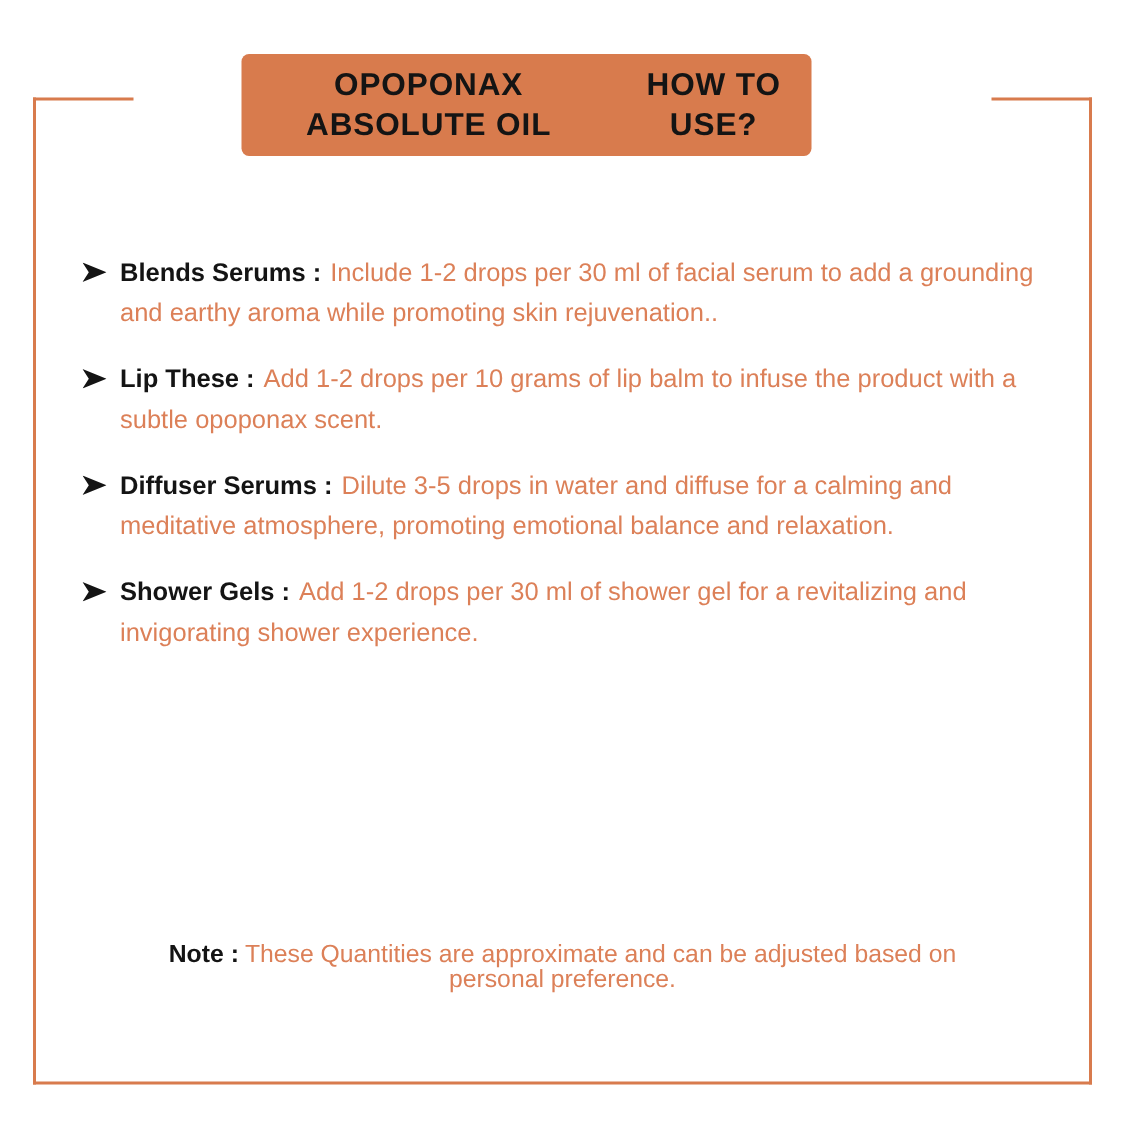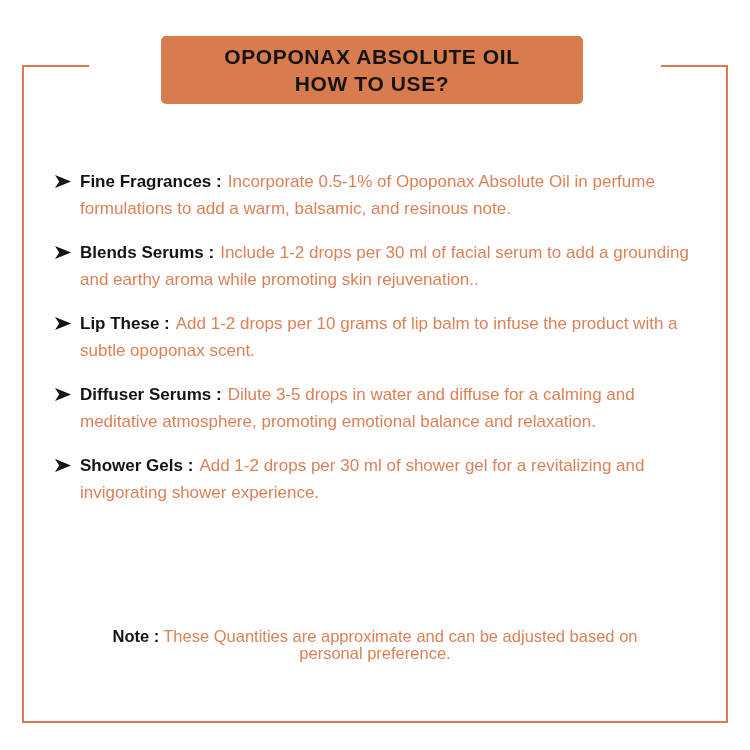--- a/index.html
+++ b/index.html
@@ -14,23 +14,23 @@
     font-family:"Liberation Sans", sans-serif;
   }
   .frame{
     position:absolute;left:22px;top:65px;width:706px;height:658px;
     border:2px solid var(--accent);border-top:none;
   }
   .top-seg{position:absolute;top:65px;height:2px;background:var(--accent);}
   .top-seg.left{left:22px;width:67px;}
   .top-seg.right{left:661px;width:67px;}
   .header-box{
-    position:absolute;left:161px;top:36px;width:422px;height:68px;
+    position:absolute;left:161px;top:36px;width:380px;height:68px;
     background:var(--accent);border-radius:5px;
-    display:flex;flex-direction:column;align-items:center;justify-content:center;
+    display:flex;flex-direction:row;align-items:center;justify-content:center;
     color:var(--ink);font-weight:bold;font-size:21px;letter-spacing:0.6px;
     line-height:1.3;text-align:center;
   }
   .items{position:absolute;left:55px;top:168px;width:650px;}
   .item{display:flex;align-items:flex-start;margin-bottom:17px;}
   .bullet{flex:0 0 auto;width:16px;height:13px;margin:7px 9px 0 0;}
   .item p{
     font-size:17px;line-height:27px;color:var(--orange-text);
   }
   .item .label{color:var(--ink);font-weight:bold;margin-right:6px;}
@@ -50,26 +50,20 @@
 <div class="header-box">
   <span>OPOPONAX ABSOLUTE OIL</span>
   <span>HOW TO USE?</span>
 </div>
 
 <div class="items">
   <div class="item">
     <svg class="bullet" viewBox="0 0 16 13">
         <polygon points="0,0 16,6.5 0,13 4.2,6.5" fill="#141414"></polygon>
       </svg>
-    <p><span class="label">Fine Fragrances :</span><span>Incorporate 0.5-1% of Opoponax Absolute Oil in perfume formulations to add a warm, balsamic, and resinous note.</span></p>
-  </div>
-  <div class="item">
-    <svg class="bullet" viewBox="0 0 16 13">
-        <polygon points="0,0 16,6.5 0,13 4.2,6.5" fill="#141414"></polygon>
-      </svg>
     <p><span class="label">Blends Serums :</span><span>Include 1-2 drops per 30 ml of facial serum to add a grounding and earthy aroma while promoting skin rejuvenation..</span></p>
   </div>
   <div class="item">
     <svg class="bullet" viewBox="0 0 16 13">
         <polygon points="0,0 16,6.5 0,13 4.2,6.5" fill="#141414"></polygon>
       </svg>
     <p><span class="label">Lip These :</span><span>Add 1-2 drops per 10 grams of lip balm to infuse the product with a subtle opoponax scent.</span></p>
   </div>
   <div class="item">
     <svg class="bullet" viewBox="0 0 16 13">

